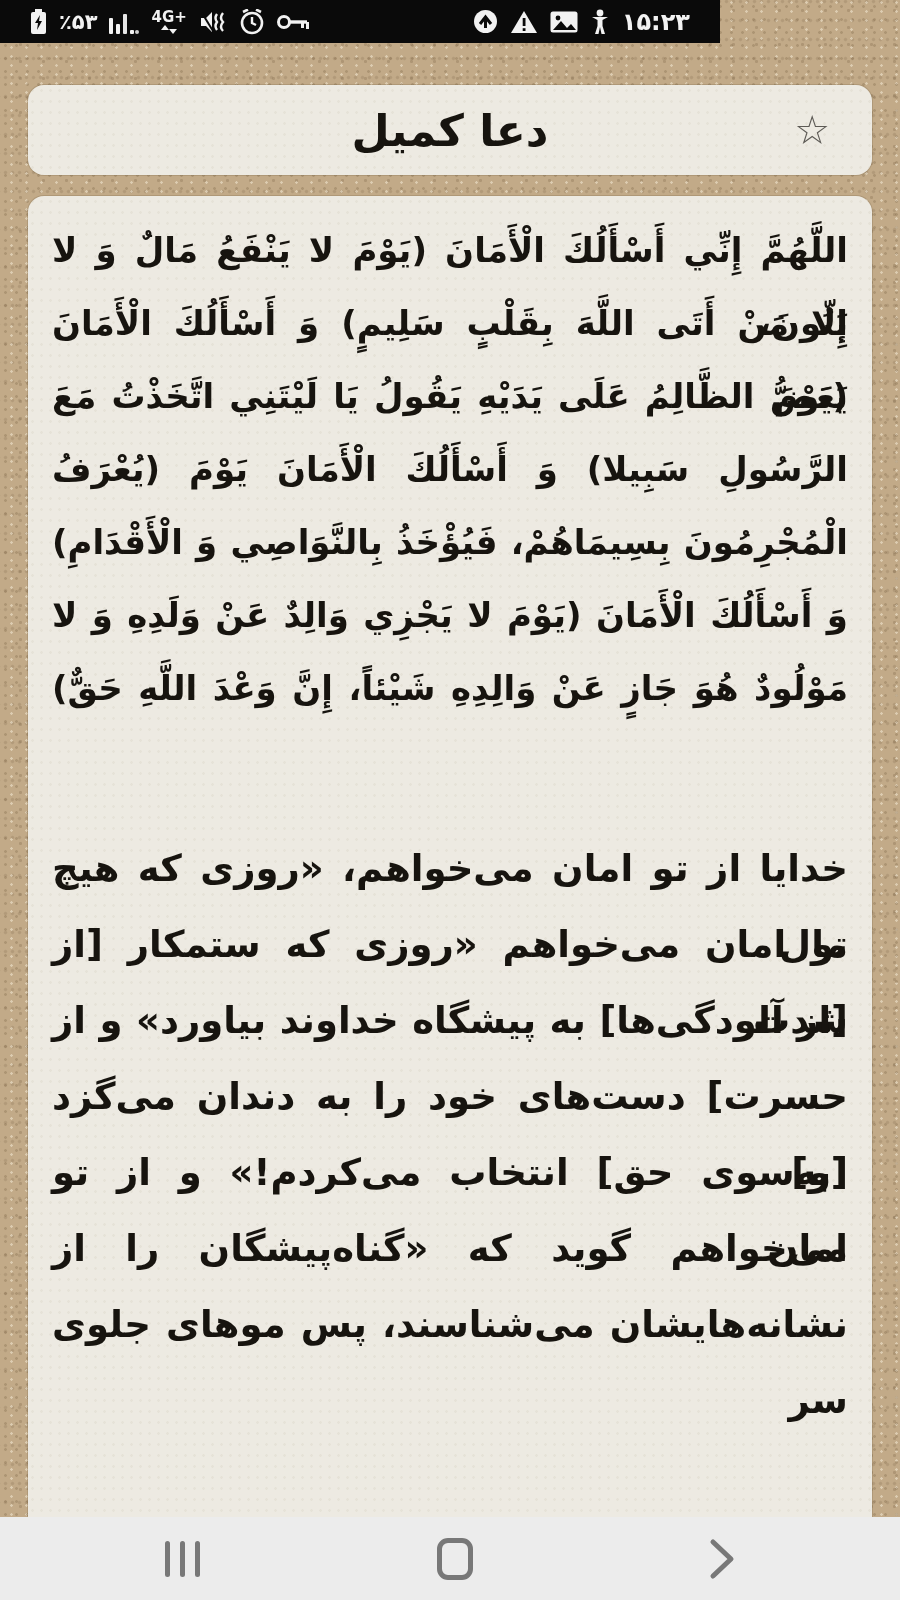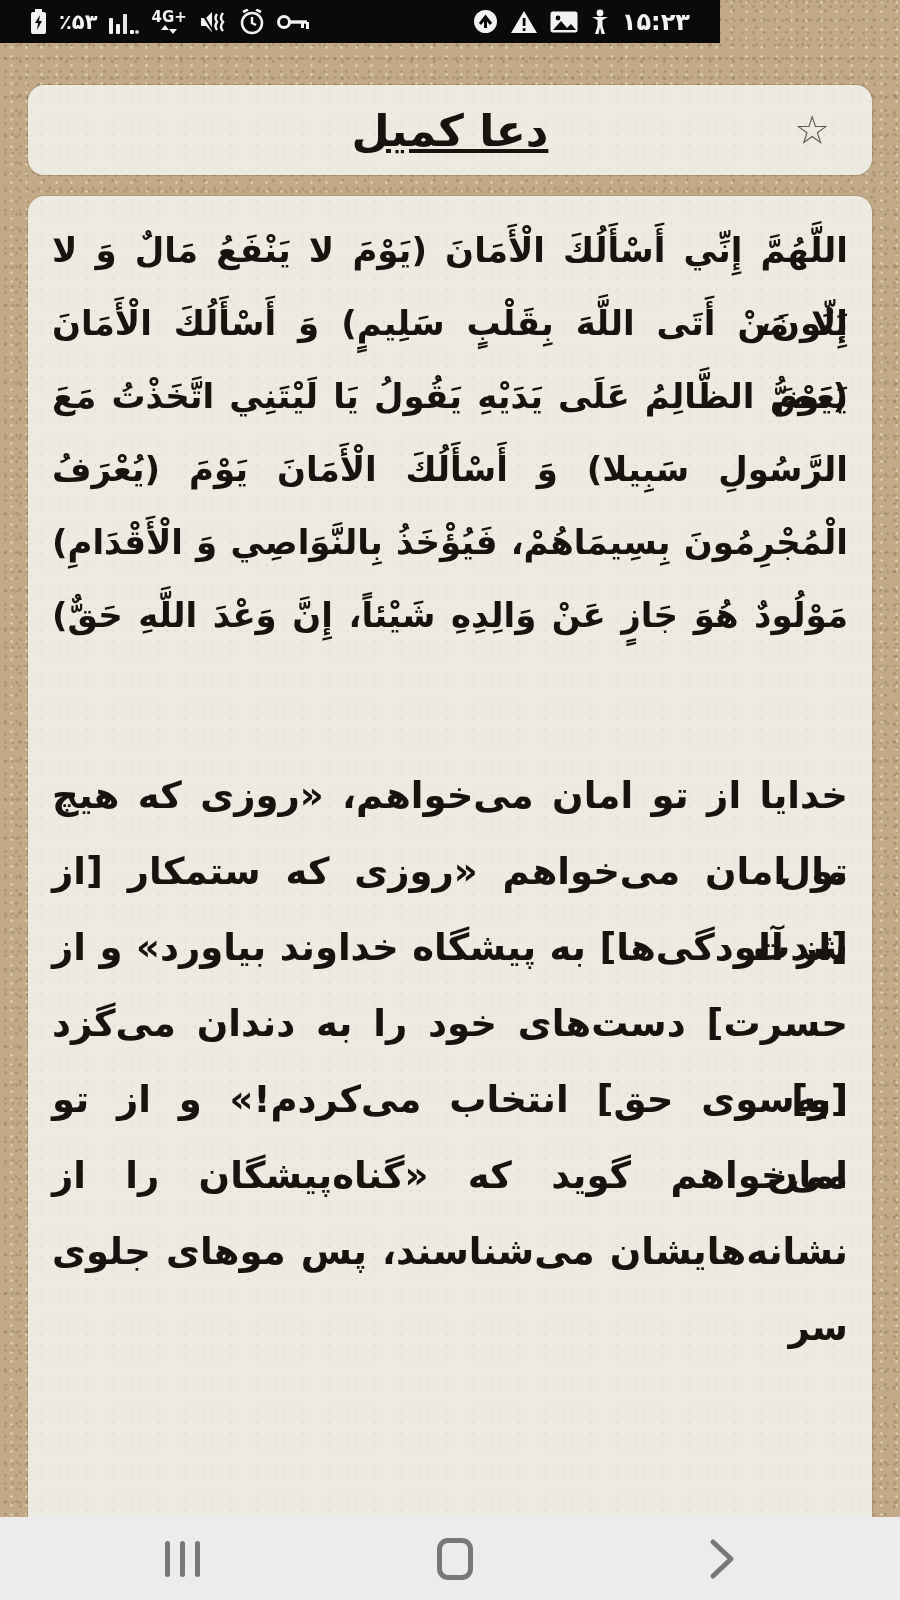--- a/index.html
+++ b/index.html
@@ -33,21 +33,21 @@
   
   .titlecard{
     position:absolute;left:28px;top:85px;width:844px;height:90px;
     background:#edeae2;border-radius:16px;
     box-shadow:0 0 0 1px rgba(90,70,45,0.18);
     background-image:radial-gradient(circle, rgba(150,130,100,0.08) 1px, transparent 1.7px);
     background-size:9px 11px;
     display:flex;align-items:center;justify-content:center;
   }
   .titlecard .title{
-    font-size:44px;font-weight:bold;color:#17140f;direction:rtl;text-decoration:underline;
+    font-size:44px;font-weight:bold;color:#17140f;direction:rtl;
   }
   .fav-star{
     position:absolute;right:42px;top:50%;transform:translateY(-50%);
     font-size:40px;color:#5d5a55;line-height:1;cursor:pointer;
   }
 
   
   .contentcard{
     position:absolute;left:28px;top:196px;width:844px;height:1504px;
     background:#edeae2;border-radius:16px;
@@ -173,20 +173,21 @@
   <span class="fav-star">☆</span>
 </div>
 
 <div class="contentcard">
   <div class="ar-text">
       <div>اللَّهُمَّ إِنِّي أَسْأَلُكَ الْأَمَانَ (يَوْمَ لا يَنْفَعُ مَالٌ وَ لا بَنُونَ،</div>
       <div>إِلّا مَنْ أَتَى اللَّهَ بِقَلْبٍ سَلِيمٍ) وَ أَسْأَلُكَ الْأَمَانَ (يَوْمَ</div>
       <div>يَعَضُّ الظَّالِمُ عَلَى يَدَيْهِ يَقُولُ يَا لَيْتَنِي اتَّخَذْتُ مَعَ</div>
       <div>الرَّسُولِ سَبِيلا) وَ أَسْأَلُكَ الْأَمَانَ يَوْمَ (يُعْرَفُ</div>
       <div>الْمُجْرِمُونَ بِسِيمَاهُمْ، فَيُؤْخَذُ بِالنَّوَاصِي وَ الْأَقْدَامِ)</div>
+      <div>وَ أَسْأَلُكَ الْأَمَانَ (يَوْمَ لا يَجْزِي وَالِدٌ عَنْ وَلَدِهِ وَ لا</div>
       <div>مَوْلُودٌ هُوَ جَازٍ عَنْ وَالِدِهِ شَيْئاً، إِنَّ وَعْدَ اللَّهِ حَقٌّ)</div>
     </div>
   <div class="section-gap"></div>
   <div class="fa-text">
       <div>خدایا از تو امان می‌خواهم، «روزی که هیچ مال</div>
       <div>تو امان می‌خواهم «روزی که ستمکار [از شدت</div>
       <div>[از آلودگی‌ها] به پیشگاه خداوند بیاورد» و از</div>
       <div>حسرت] دست‌های خود را به دندان می‌گزد [و]</div>
       <div>[به‌سوی حق] انتخاب می‌کردم!» و از تو امان</div>
       <div>می‌خواهم گوید که «گناه‌پیشگان را از</div>

